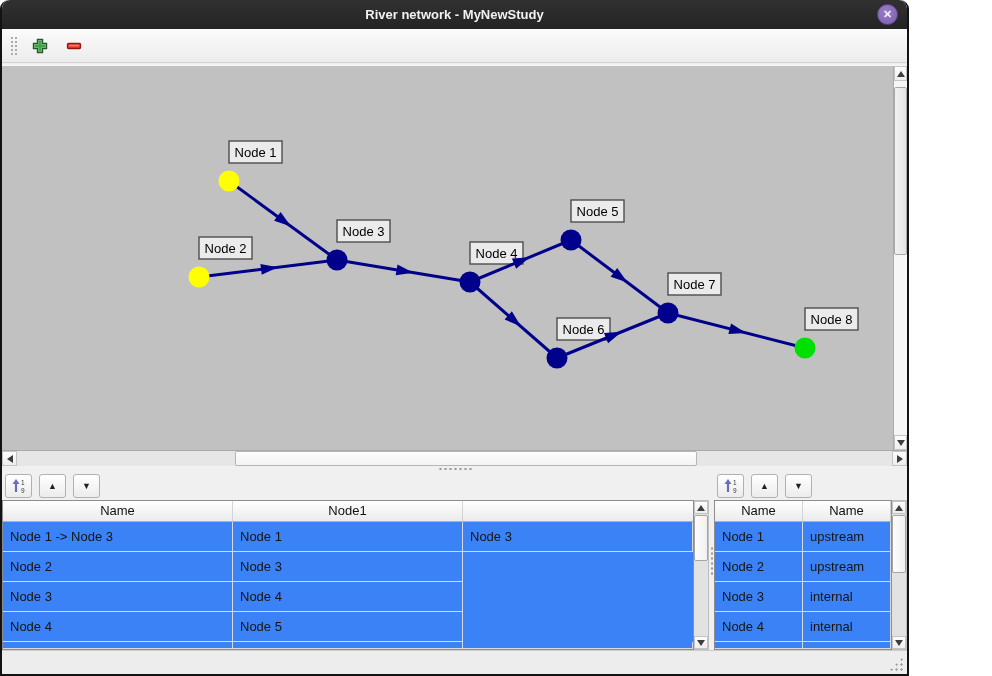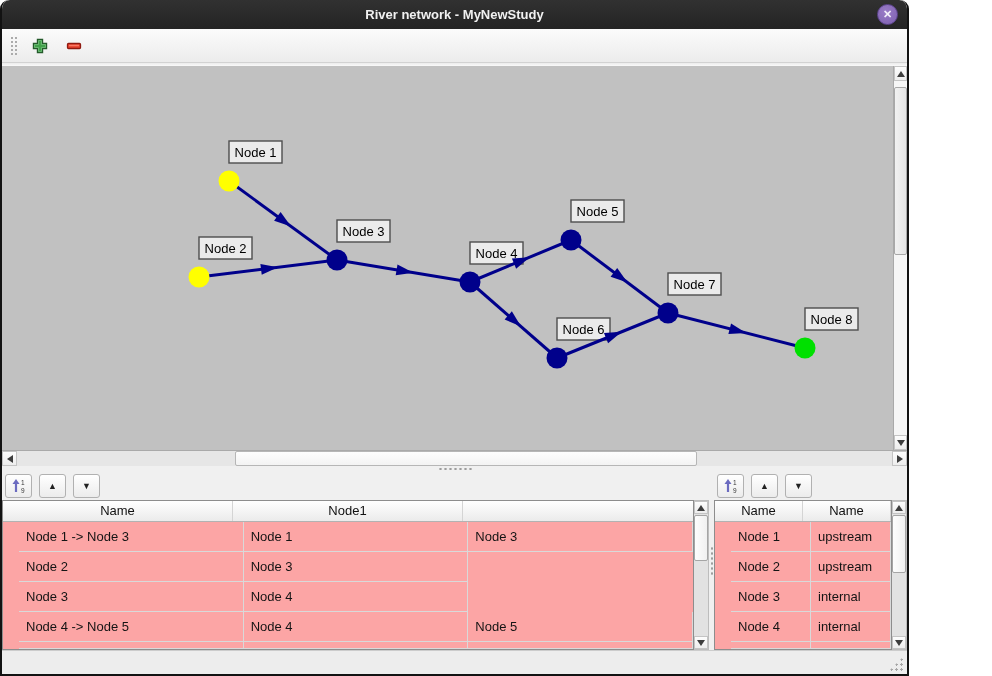--- a/index.html
+++ b/index.html
@@ -71,21 +71,21 @@
   .pbtn { width: 27px; height: 24px; margin-right: 7px; border: 1px solid #b1b1b1; border-radius: 3px;
           background: linear-gradient(#ffffff,#ececec); display: flex; align-items: center; justify-content: center;
           font-size: 9px; color: #222; cursor: pointer; }
   .table-wrap { flex: 1; display: flex; }
   .gtable { flex: 1; border: 1px solid #8d8d8d; background: #fff; overflow: hidden;
             display: flex; flex-direction: column; }
   .thead { display: grid; flex: 0 0 21px; background: linear-gradient(#ffffff,#ebebeb);
            border-bottom: 1px solid #b2b2b2; }
   .thead .hcell { font-size: 13px; color: #111; text-align: center; line-height: 20px;
                   border-right: 1px solid #d4d4d4; overflow: hidden; cursor: pointer; }
-  .trow { display: grid; flex: 0 0 30px; background: #fca5a5; cursor: pointer; padding-left: 16px; }
+  .trow { display: grid; flex: 0 0 30px; background: #3b82f6; cursor: pointer; }
   .tcell { font-size: 13px; color: #141414; display: flex; align-items: center; padding: 0 7px;
            border-right: 1px solid #d9d9d9; border-bottom: 1px solid #d9d9d9; overflow: hidden; }
   .cols3 { grid-template-columns: 1fr 1fr 1fr; }
   .cols2 { grid-template-columns: 1fr 1fr; }
   .table-vscroll { flex: 0 0 15px; display: flex; flex-direction: column; border: 1px solid #bdbdbd;
                    border-left: none; background: #e9e9e9; }
   .table-vscroll .scroll-btn { flex: 0 0 13px; height: 13px; }
   .ttrack { flex: 1; position: relative; background: #e2e2e2; }
   .tthumb { position: absolute; left: 0; right: 0; top: 1px; background: linear-gradient(90deg,#fdfdfd,#f0f0f0);
             border: 1px solid #a5a5a5; border-radius: 2px; cursor: pointer; }
@@ -231,21 +231,20 @@
             </div>
             <div class="trow cols3">
               <div class="tcell">Node 2</div>
               <div class="tcell">Node 3</div>
             </div>
             <div class="trow cols3">
               <div class="tcell">Node 3</div>
               <div class="tcell">Node 4</div>
             </div>
             <div class="trow cols3">
-              <div class="tcell">Node 4 -&gt; Node 5</div>
               <div class="tcell">Node 4</div>
               <div class="tcell">Node 5</div>
             </div>
             <div class="trow cols3" style="flex: 1 1 0%;">
               <div class="tcell"></div>
               <div class="tcell"></div>
               <div class="tcell"></div>
             </div>
           </div>
         <div class="table-vscroll">

